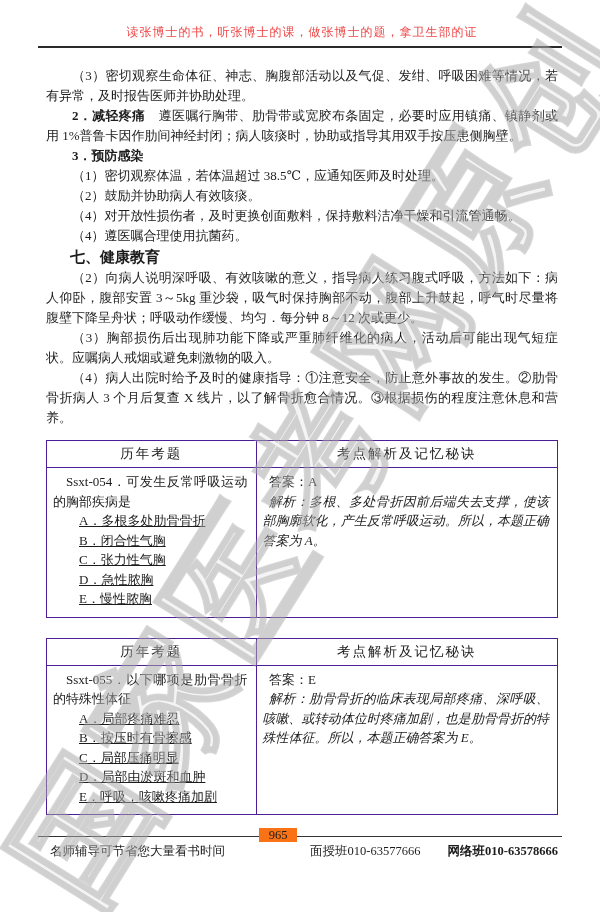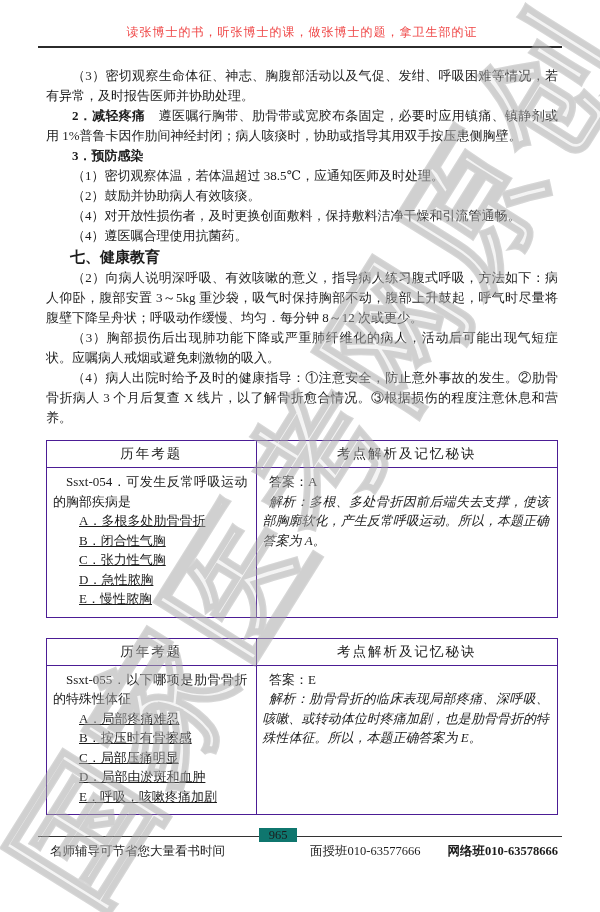--- a/index.html
+++ b/index.html
@@ -89,21 +89,21 @@
     top: 836px; left: 38px; right: 38px;
     border-top: 1.5px solid #333;
   }
   .page-number {
     position: absolute;
     top: 828px; left: 0; width: 100%;
     text-align: center;
     font-size: 12.5px;
   }
   .page-number span {
-    background: #0f766e;
+    background: #f97316;
     padding: 0 10px;
     position: relative;
     left: -22px;
     text-align: right;
   }
   .footer-text {
     position: absolute;
     top: 843px; left: 50px; right: 42px;
     display: flex;
     justify-content: space-between;

